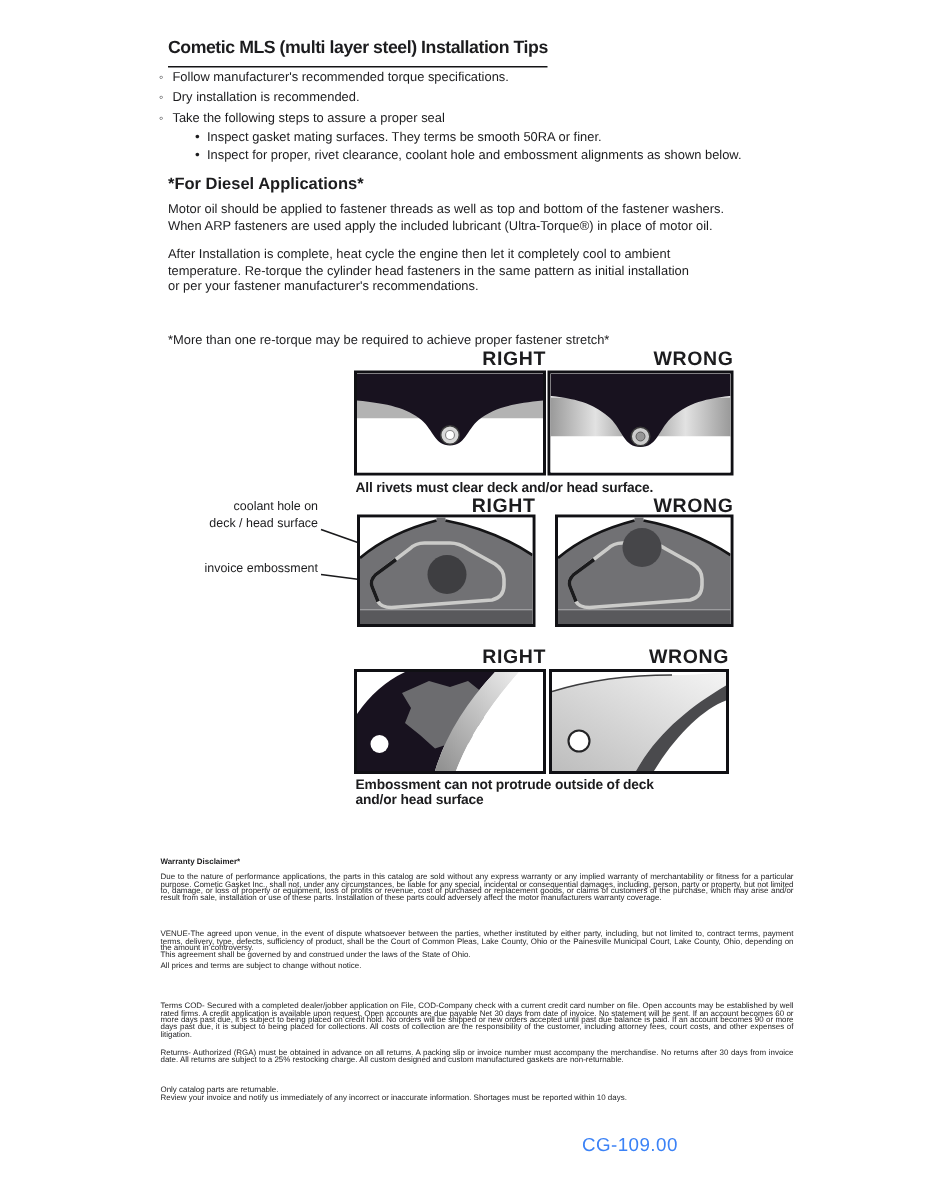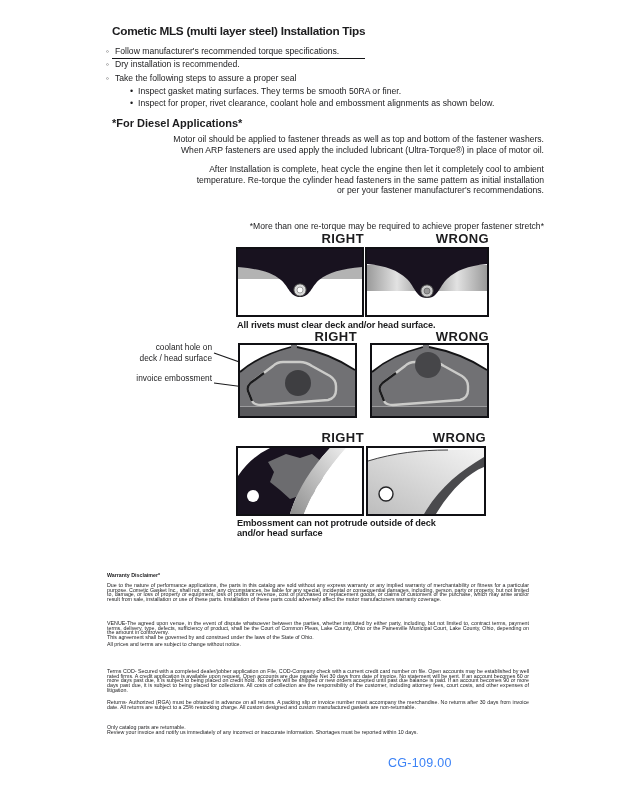--- a/index.html
+++ b/index.html
@@ -1,48 +1,48 @@
 <!DOCTYPE html>
 <html><head>
 <meta charset="utf-8">
 <style>
   html,body{margin:0;padding:0;background:#fff;}
   .page{position:relative;width:618px;height:800px;background:#ffffff;
         font-family:"Liberation Sans",sans-serif;color:#1c1c1e;overflow:hidden;}
 
   
   #title{position:absolute;left:112px;top:24px;margin:0;font-size:11.8px;font-weight:bold;
-         letter-spacing:-0.3px;border-bottom:1.4px solid #141416;padding-bottom:20px;}
+         letter-spacing:-0.3px;border-bottom:1.4px solid #141416;padding-bottom:6px;}
   #bullets{position:absolute;left:106px;top:45px;font-size:8.6px;line-height:12.3px;}
   .b-row{display:flex;align-items:baseline;}
   .b-mark{width:9px;flex:0 0 9px;font-size:8px;}
   .b-row.sub{margin-left:24px;}
   .sub .b-mark{width:8px;flex:0 0 8px;font-size:9px;}
 
   #diesel-h{position:absolute;left:112px;top:117px;margin:0;font-size:11px;font-weight:bold;}
   .body{position:absolute;left:112px;width:432px;margin:0;font-size:8.6px;line-height:10.7px;
-        white-space:pre-line;text-align:right;}
+        white-space:pre-line;}
   #para1{top:134px} #para2{top:164px} #note{top:221px}
 
   
   .dg-label{position:absolute;font-size:13px;font-weight:bold;text-align:right;letter-spacing:0.4px;}
   .panel{position:absolute;border:2px solid #101014;background:#fff;line-height:0;}
   .caption{position:absolute;font-size:9.2px;font-weight:bold;letter-spacing:-0.1px;white-space:pre-line;}
   .ann-label{position:absolute;font-size:8.3px;line-height:10.5px;text-align:right;white-space:pre-line;}
 
   #r1-label-right{left:236px;top:231px;width:128px}
   #r1-label-wrong{left:365px;top:231px;width:124px}
   #r1-p1{left:236px;top:247px} #r1-p2{left:365px;top:247px}
   #r1-cap{left:237px;top:320px}
 
   #r2-label-right{left:238px;top:329px;width:119px}
   #r2-label-wrong{left:370px;top:329px;width:119px}
   #r2-p1{left:238px;top:343px} #r2-p2{left:370px;top:343px}
   #r2-cap{left:240px;top:420px}
-  #ann1{left:116px;top:342px;width:96px}
+  #ann1{left:116px;top:332px;width:96px}
   #ann2{left:116px;top:373px;width:96px}
   #leader-svg{position:absolute;left:120px;top:340px;pointer-events:none;}
 
   #r3-label-right{left:236px;top:430px;width:128px}
   #r3-label-wrong{left:366px;top:430px;width:120px}
   #r3-p1{left:236px;top:446px} #r3-p2{left:366px;top:446px}
   #r3-cap{left:237px;top:518px}
 
   
   .legal-h{position:absolute;left:107px;top:572px;margin:0;font-size:5.3px;font-weight:bold;}

